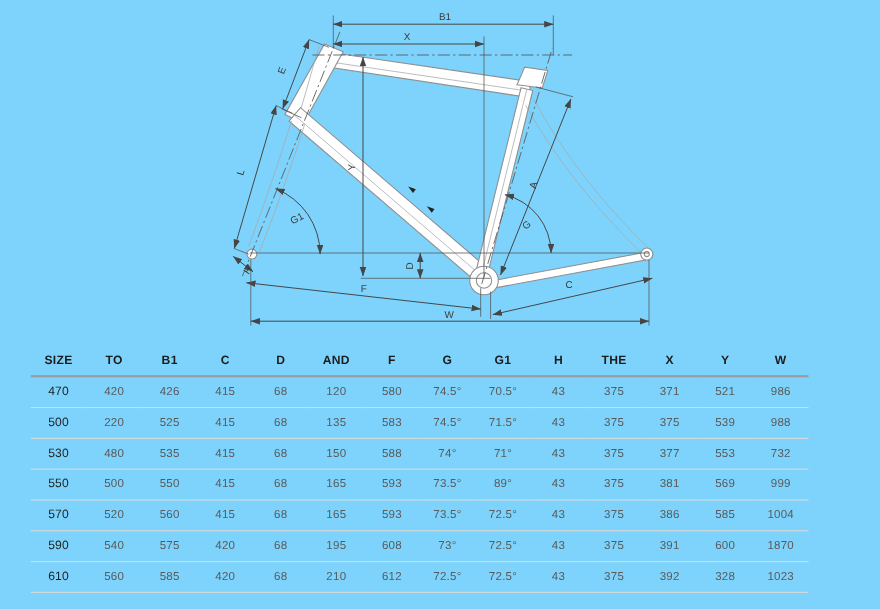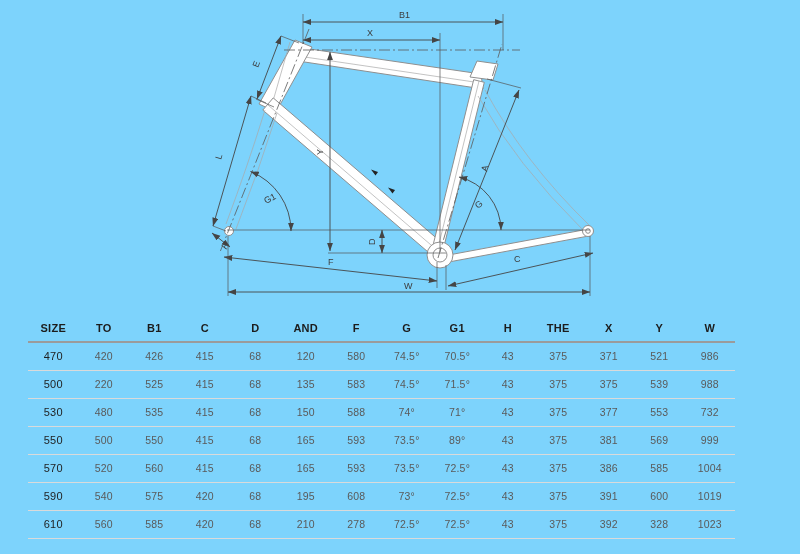--- a/index.html
+++ b/index.html
@@ -253,30 +253,30 @@
             <td>420</td>
             <td>68</td>
             <td>195</td>
             <td>608</td>
             <td>73°</td>
             <td>72.5°</td>
             <td>43</td>
             <td>375</td>
             <td>391</td>
             <td>600</td>
-            <td>1019</td>
+            <td>1870</td>
           </tr>
           <tr>
             <td class="size">610</td>
             <td>560</td>
             <td>585</td>
             <td>420</td>
             <td>68</td>
             <td>210</td>
-            <td>278</td>
+            <td>612</td>
             <td>72.5°</td>
             <td>72.5°</td>
             <td>43</td>
             <td>375</td>
             <td>392</td>
             <td>328</td>
             <td>1023</td>
           </tr>
         </tbody>
     </table>

